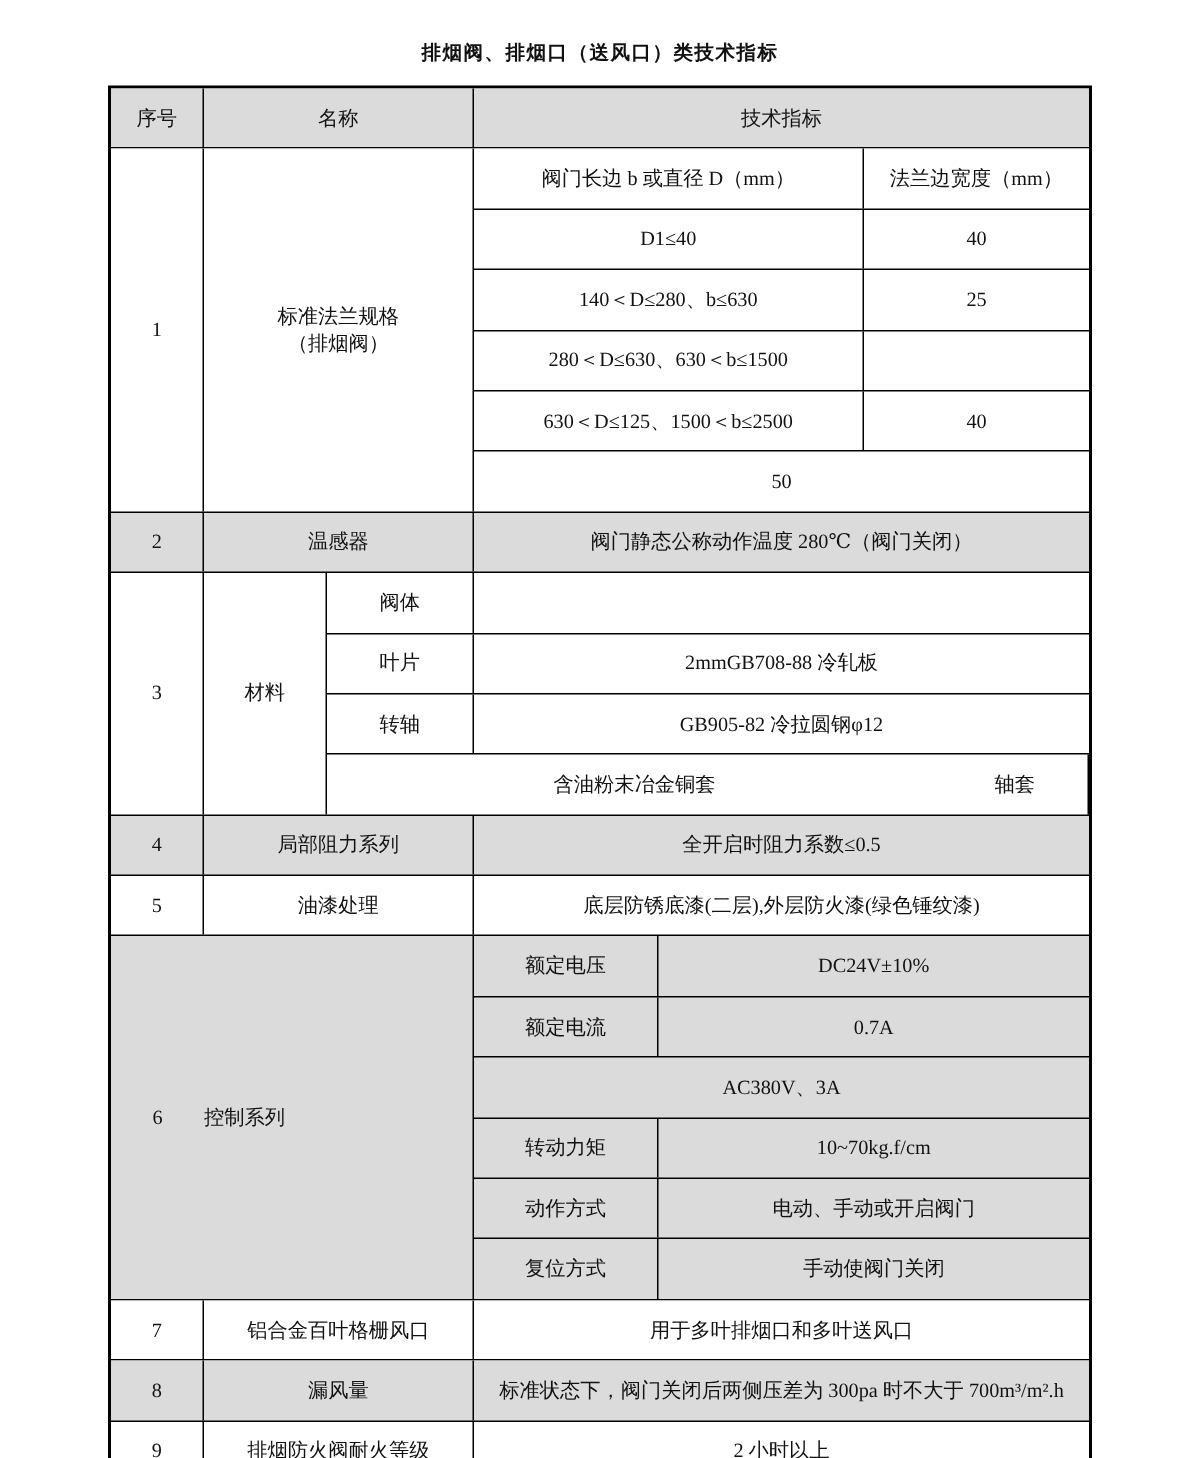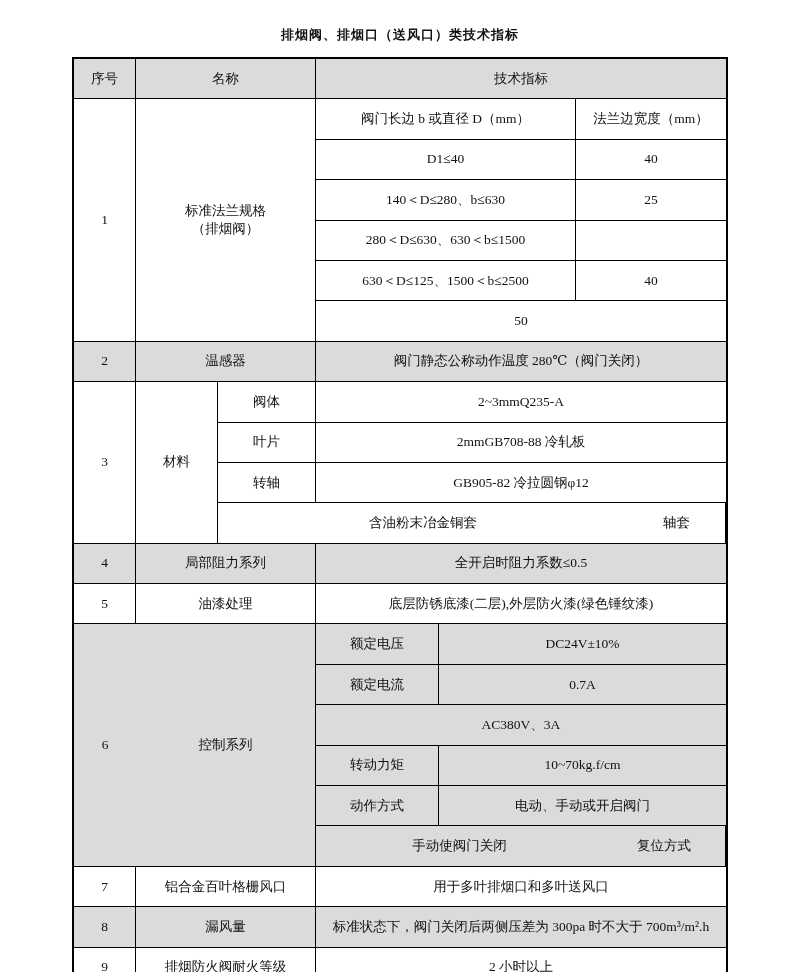--- a/index.html
+++ b/index.html
@@ -37,21 +37,21 @@
   .srow:last-child{border-bottom:none;}
   .sc-desc{width:260px;}
   .sc-val{flex:1;}
   .mat-name{width:82px;}
   .mat-part{width:98px;}
   .mergedL{
     width:242px;box-sizing:border-box;border-right:1px solid #000;
     display:flex;align-items:center;
   }
   .m-idx{width:62px;text-align:center;}
-  .m-name{flex:1;text-align:center;}
+  .m-name{flex:1;text-align:left;}
   .ctl-label{width:123px;}
   .ctl-val{flex:1;}
 </style>
 </head>
 <body>
 
 <h1 class="title">排烟阀、排烟口（送风口）类技术指标</h1>
 
 <div class="table">
 
@@ -98,21 +98,20 @@
     <div class="cell c-name bR r">温感器</div>
     <div class="cell c-spec r">阀门静态公称动作温度 280℃（阀门关闭）</div>
   </div>
 
   <div class="block white">
     <div class="cell c-idx bR">3</div>
     <div class="cell mat-name bR">材料</div>
     <div class="subcol">
       <div class="srow">
         <div class="cell mat-part bR r">阀体</div>
-        <div class="cell sc-val r">2~3mmQ235-A</div>
       </div>
       <div class="srow">
         <div class="cell mat-part bR r">叶片</div>
         <div class="cell sc-val r">2mmGB708-88 冷轧板</div>
       </div>
       <div class="srow">
         <div class="cell mat-part bR r">转轴</div>
         <div class="cell sc-val r">GB905-82 冷拉圆钢φ12</div>
       </div>
       <div class="srow">
@@ -153,22 +152,22 @@
       </div>
       <div class="srow">
         <div class="cell ctl-label bR r">转动力矩</div>
         <div class="cell ctl-val r">10~70kg.f/cm</div>
       </div>
       <div class="srow">
         <div class="cell ctl-label bR r">动作方式</div>
         <div class="cell ctl-val r">电动、手动或开启阀门</div>
       </div>
       <div class="srow">
+        <div class="cell ctl-label bR r">复位方式</div>
         <div class="cell ctl-val r">手动使阀门关闭</div>
-        <div class="cell ctl-label bR r">复位方式</div>
       </div>
     </div>
   </div>
 
   <div class="tr white">
     <div class="cell c-idx bR r">7</div>
     <div class="cell c-name bR r">铝合金百叶格栅风口</div>
     <div class="cell c-spec r">用于多叶排烟口和多叶送风口</div>
   </div>
 

